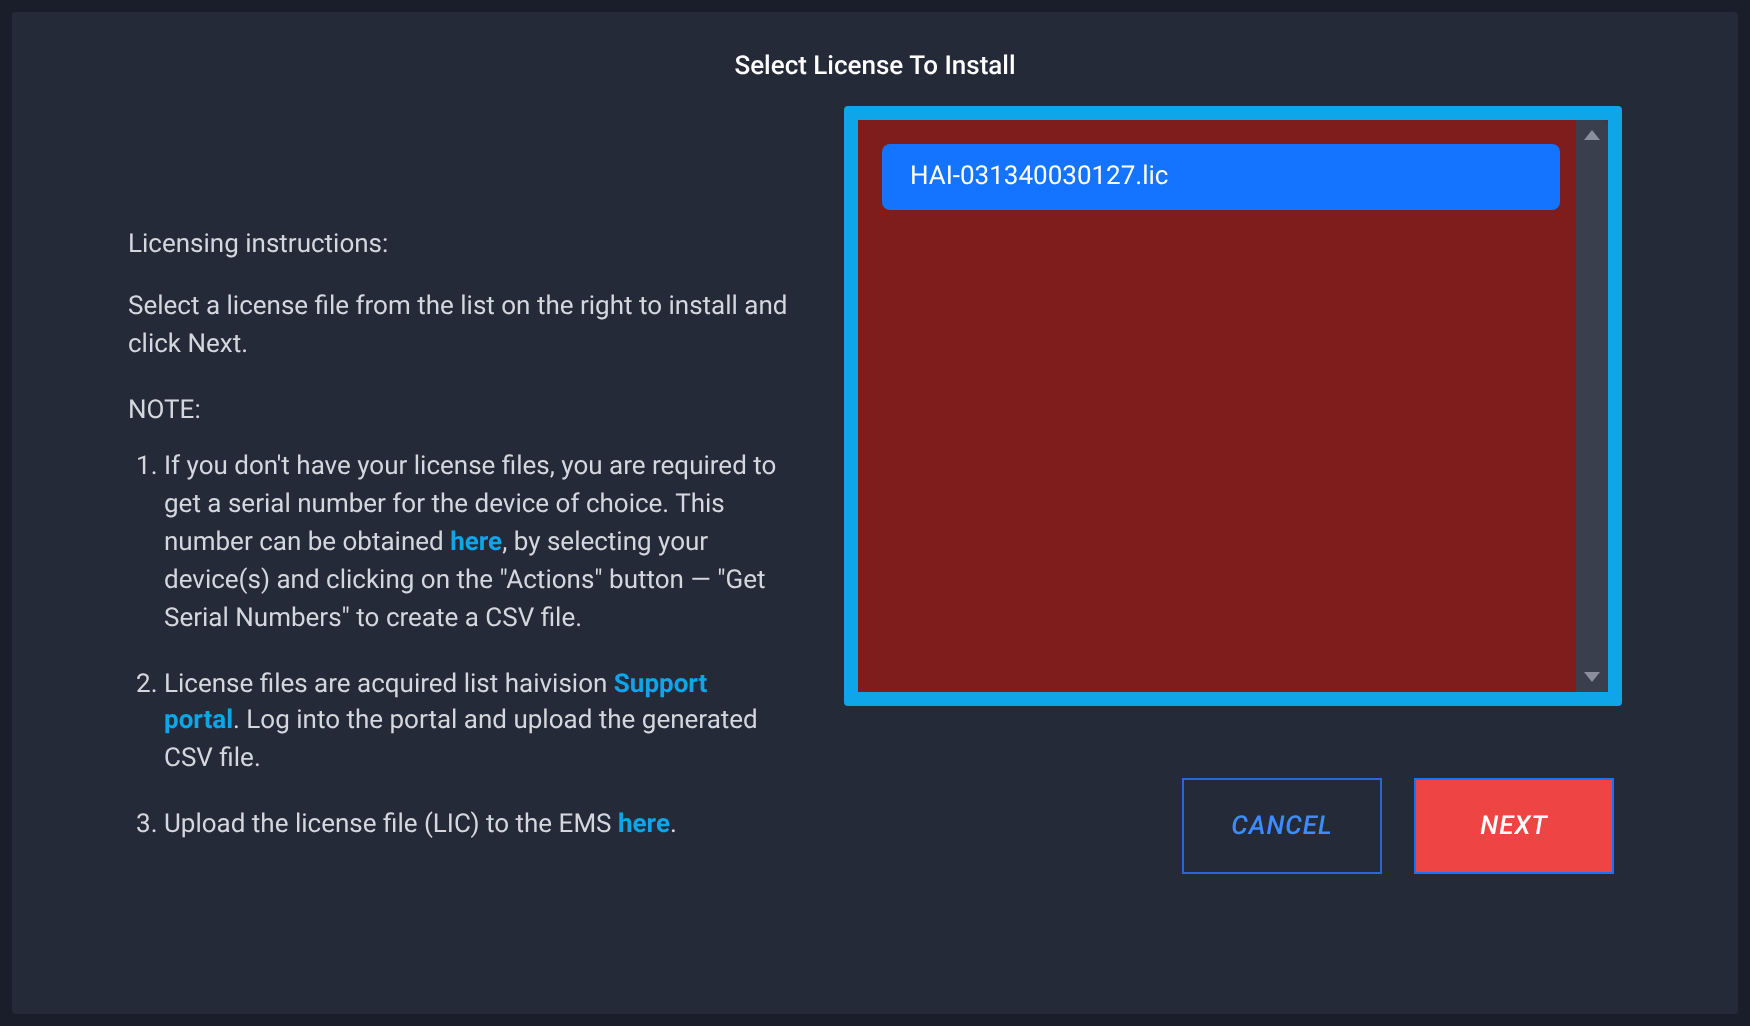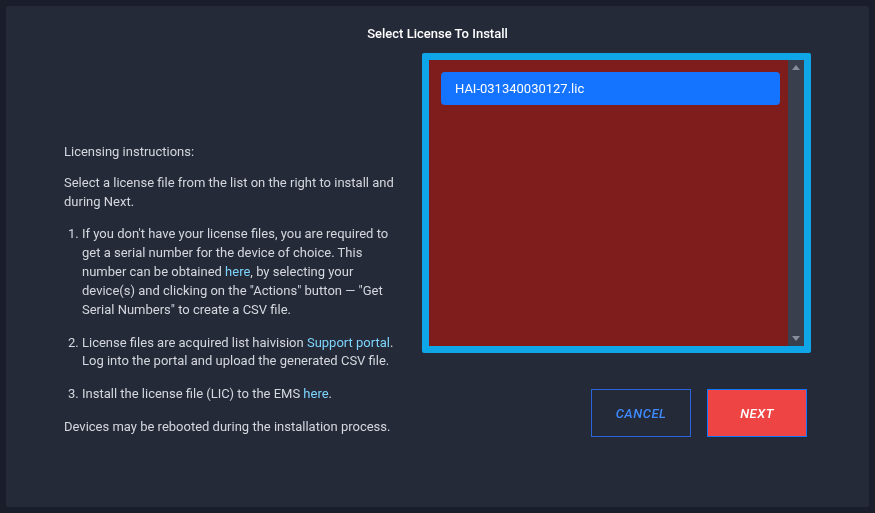--- a/index.html
+++ b/index.html
@@ -47,22 +47,23 @@
   }
   .left .note-label {
     margin-bottom: 10px;
   }
   ol {
     list-style: decimal;
     padding-left: 18px;
   }
   ol li { margin-bottom: 14px; }
   .link {
-    color: #7dd3fc;
+    color: #0ea5e9;
     cursor: pointer;
+    font-weight: bold;
   }
   .footer-note {
     margin-top: 4px;
   }
   .right {
     flex: 1;
     display: flex;
     flex-direction: column;
   }
   .listbox {
@@ -135,33 +136,33 @@
 <body>
 
 <div class="dialog">
 
   <div class="title">Select License To Install</div>
 
   <div class="body">
 
     <div class="left">
       <div class="subhead">Licensing instructions:</div>
-      <div class="intro">Select a license file from the list on the right to install and during Next.</div>
+      <div class="intro">Select a license file from the list on the right to install and click Next.</div>
+      <div class="note-label">NOTE:</div>
       <ol>
         <li>
           <span>If you don't have your license files, you are required to get a serial number for the device of choice. This number can be obtained </span><span class="link">here</span><span>, by selecting your device(s) and clicking on the "Actions" button — "Get Serial Numbers" to create a CSV file.</span>
         </li>
         <li>
           <span>License files are acquired list haivision </span><span class="link">Support portal</span><span>. Log into the portal and upload the generated CSV file.</span>
         </li>
         <li>
-          <span>Install the license file (LIC) to the EMS </span><span class="link">here</span><span>.</span>
+          <span>Upload the license file (LIC) to the EMS </span><span class="link">here</span><span>.</span>
         </li>
       </ol>
-      <div class="footer-note">Devices may be rebooted during the installation process.</div>
     </div>
 
     <div class="right">
       <div class="listbox">
         <div class="license-item">HAI-031340030127.lic</div>
         <div class="scrollbar">
           <div class="scroll-arrow scroll-up"></div>
           <div class="scroll-arrow scroll-down"></div>
         </div>
       </div>

